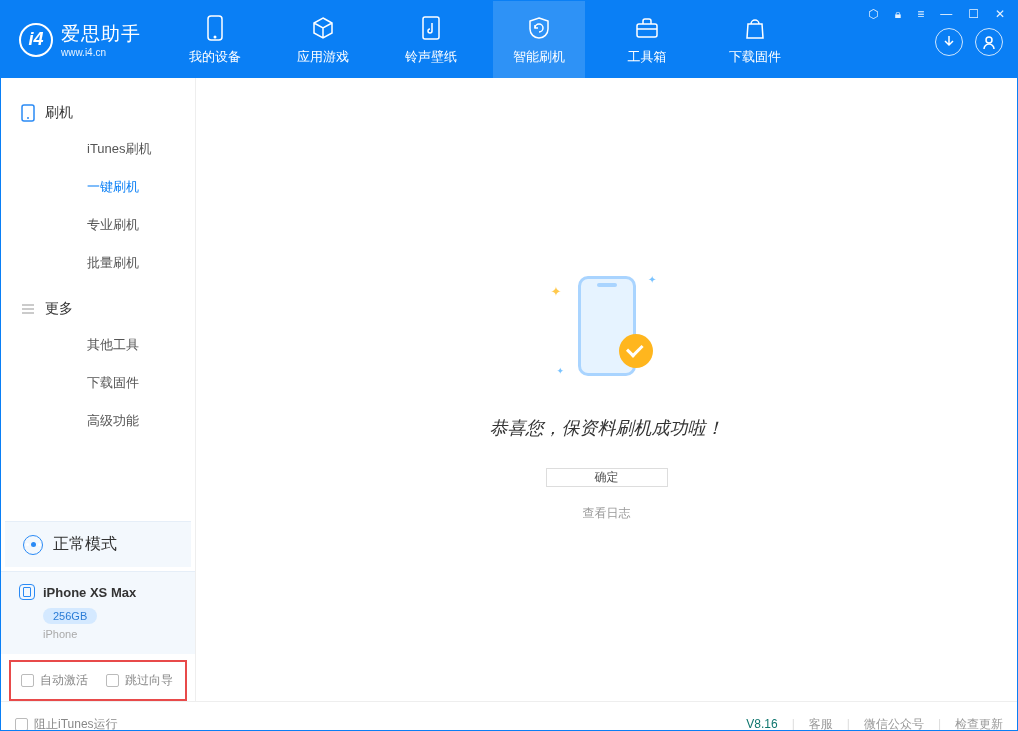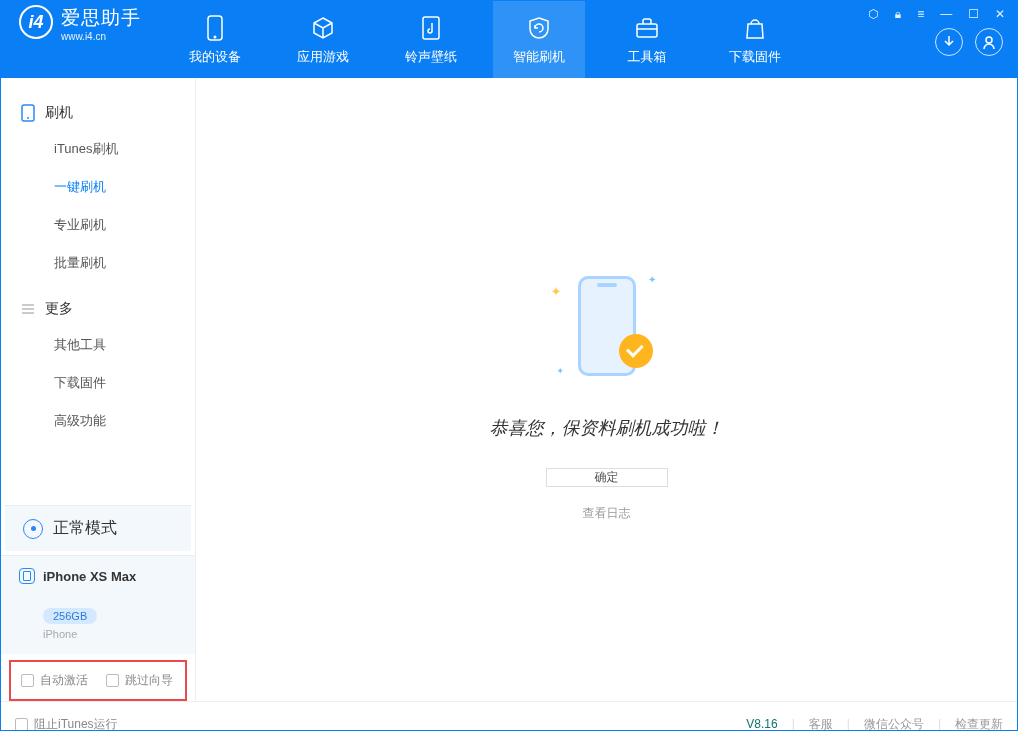--- a/index.html
+++ b/index.html
@@ -1,20 +1,20 @@
 <!DOCTYPE html>
 <html><head>
 <meta charset="utf-8">
 <style>
 * { margin: 0; padding: 0; box-sizing: border-box; font-family: "Microsoft YaHei", Arial, sans-serif; }
 body { background: #fff; width: 1018px; height: 731px; overflow: hidden; border: 1px solid #0a7ff5; }
 
 
 .header { height: 77px; background: linear-gradient(to bottom, #0a7ff5 0%, #0a7ff5 100%); display: flex; align-items: stretch; color: #fff; position: relative; }
-.logo-area { display: flex; align-items: flex-start; padding: 4px 18px; }
+.logo-area { display: flex; align-items: center; padding: 4px 18px; }
 .logo-circle { width: 34px; height: 34px; border: 2px solid #fff; border-radius: 50%; display: flex; align-items: center; justify-content: center; margin-right: 8px; }
 .logo-circle span { font-size: 18px; font-weight: bold; font-style: italic; }
 .logo-text { display: flex; flex-direction: column; }
 .brand { font-size: 19px; font-weight: 500; letter-spacing: 1px; }
 .brand-url { font-size: 10px; opacity: 0.9; }
 
 .nav-tabs { display: flex; align-items: stretch; margin-left: 10px; gap: 16px; }
 .nav-tab { width: 92px; display: flex; flex-direction: column; align-items: center; justify-content: center; cursor: pointer; font-size: 13px; position: relative; }
 .nav-tab.active { background: rgba(255,255,255,0.15); }
 .nav-tab .icon { width: 28px; height: 28px; margin-bottom: 6px; display: flex; align-items: center; justify-content: center; }
@@ -22,30 +22,30 @@
 .window-ctrls { position: absolute; right: 8px; top: 4px; display: flex; gap: 8px; font-size: 12px; }
 .window-ctrls span { cursor: pointer; opacity: 0.9; padding: 2px 4px; }
 .header-icons { position: absolute; right: 14px; bottom: 22px; display: flex; gap: 12px; }
 .header-icons .hicon { width: 28px; height: 28px; border: 1.5px solid rgba(255,255,255,0.8); border-radius: 50%; display: flex; align-items: center; justify-content: center; cursor: pointer; }
 
 
 .body { display: flex; height: calc(100% - 77px - 29px); }
 .sidebar { width: 195px; border-right: 1px solid #eee; display: flex; flex-direction: column; padding-top: 18px; }
 .side-section { margin-bottom: 10px; }
 .section-title { display: flex; align-items: center; padding: 8px 20px; font-size: 14px; color: #333; font-weight: 500; gap: 10px; }
-.side-item { padding: 10px 20px 10px 53px; font-size: 13px; color: #555; cursor: pointer; }
+.side-item { padding: 10px 20px 10px 86px; font-size: 13px; color: #555; cursor: pointer; }
 .side-item.active { color: #0a7ff5; }
 
 .sidebar-bottom { margin-top: auto; }
 .mode-box { background: #f3f8fd; margin: 4px; padding: 12px 18px; display: flex; align-items: center; gap: 10px; font-size: 16px; color: #333; border-top: 1px solid #e5eef8; }
 .mode-icon { width: 20px; height: 20px; border: 1.5px solid #2a8af5; border-radius: 50%; display: flex; align-items: center; justify-content: center; }
 .mode-icon::before { content: ""; width: 5px; height: 5px; background: #2a8af5; border-radius: 50%; box-shadow: 6px 0 0 -1px #fff, -6px 0 0 -1px #fff; }
 
 .device-box { background: #f3f8fd; padding: 12px 18px 14px; border-top: 1px solid #e5eef8; }
-.device-name { font-size: 13px; font-weight: 600; color: #333; display: flex; align-items: center; gap: 8px; margin-bottom: 22px; }
+.device-name { font-size: 13px; font-weight: 600; color: #333; display: flex; align-items: center; gap: 8px; margin-bottom: 6px; }
 .device-name .dev-icon { width: 16px; height: 16px; border: 1.5px solid #2a8af5; border-radius: 4px; display: inline-flex; align-items: center; justify-content: center; }
 .device-name .dev-icon::before { content: ""; width: 6px; height: 8px; border: 1px solid #2a8af5; border-radius: 1px; }
 .badge { display: inline-block; background: #d4e9ff; color: #2a7cd6; font-size: 11px; padding: 2px 10px; border-radius: 10px; margin-left: 24px; }
 .device-sub { font-size: 11px; color: #aaa; margin-left: 24px; margin-top: 4px; }
 
 .checkbox-row { border: 2px solid #e84a4a; margin: 6px 8px 0 8px; padding: 10px 10px; display: flex; gap: 18px; align-items: center; }
 .chk { display: flex; align-items: center; gap: 6px; font-size: 12px; color: #888; cursor: pointer; }
 .chkbox { width: 13px; height: 13px; border: 1px solid #bbb; border-radius: 2px; }
 
 

